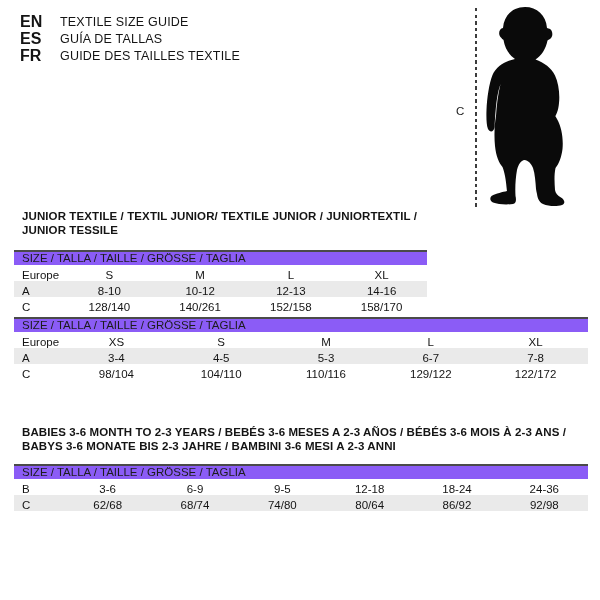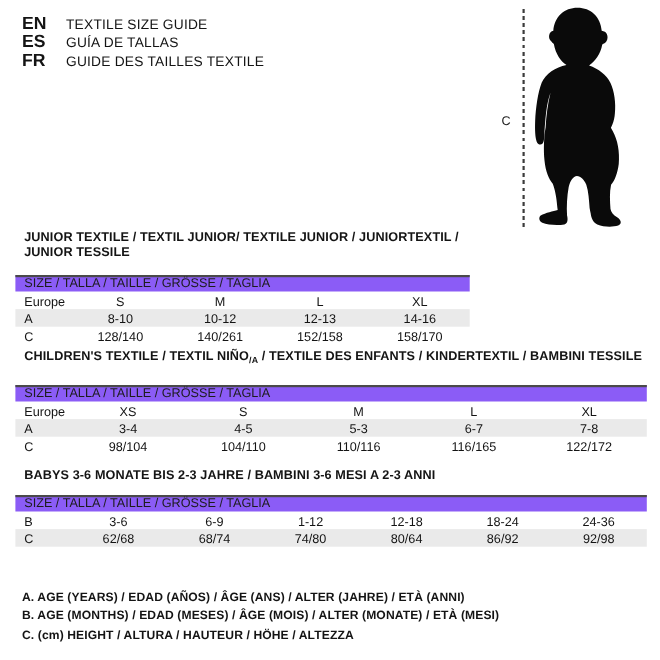--- a/index.html
+++ b/index.html
@@ -145,23 +145,20 @@
             <span class="t-cell">128/140</span>
             <span class="t-cell">140/261</span>
             <span class="t-cell">152/158</span>
             <span class="t-cell">158/170</span>
           </div>
         </div>
     </div>
   </section>
 
   <section class="sec sec-children">
-    <div class="sec-title">
-        <div class="title-line"><span>CHILDREN'S TEXTILE / TEXTIL NIÑO</span><sub>/A</sub><span> / TEXTILE DES ENFANTS / KINDERTEXTIL / BAMBINI TESSILE</span></div>
-      </div>
     <div class="size-table">
       <div class="t-header">SIZE / TALLA / TAILLE / GRÖSSE / TAGLIA</div>
       <div class="t-body">
           <div class="t-row">
             <span class="t-label">Europe</span>
             <span class="t-cell">XS</span>
             <span class="t-cell">S</span>
             <span class="t-cell">M</span>
             <span class="t-cell">L</span>
             <span class="t-cell">XL</span>
@@ -172,55 +169,51 @@
             <span class="t-cell">4-5</span>
             <span class="t-cell">5-3</span>
             <span class="t-cell">6-7</span>
             <span class="t-cell">7-8</span>
           </div>
           <div class="t-row">
             <span class="t-label">C</span>
             <span class="t-cell">98/104</span>
             <span class="t-cell">104/110</span>
             <span class="t-cell">110/116</span>
-            <span class="t-cell">116/165</span>
+            <span class="t-cell">129/122</span>
             <span class="t-cell">122/172</span>
           </div>
         </div>
     </div>
   </section>
 
   <section class="sec sec-babies">
     <div class="sec-title">
+        <div class="title-line"><span>BABIES 3-6 MONTH TO 2-3 YEARS / BEBÉS 3-6 MESES A 2-3 AÑOS / BÉBÉS 3-6 MOIS À 2-3 ANS /</span></div>
         <div class="title-line"><span>BABYS 3-6 MONATE BIS 2-3 JAHRE / BAMBINI 3-6 MESI A 2-3 ANNI</span></div>
       </div>
     <div class="size-table">
       <div class="t-header">SIZE / TALLA / TAILLE / GRÖSSE / TAGLIA</div>
       <div class="t-body">
           <div class="t-row">
             <span class="t-label">B</span>
             <span class="t-cell">3-6</span>
             <span class="t-cell">6-9</span>
-            <span class="t-cell">1-12</span>
+            <span class="t-cell">9-5</span>
             <span class="t-cell">12-18</span>
             <span class="t-cell">18-24</span>
             <span class="t-cell">24-36</span>
           </div>
           <div class="t-row shaded">
             <span class="t-label">C</span>
             <span class="t-cell">62/68</span>
             <span class="t-cell">68/74</span>
             <span class="t-cell">74/80</span>
             <span class="t-cell">80/64</span>
             <span class="t-cell">86/92</span>
             <span class="t-cell">92/98</span>
           </div>
         </div>
     </div>
   </section>
 
-  <div class="footnotes">
-      <div class="footnote">A. AGE (YEARS) / EDAD (AÑOS) / ÂGE (ANS) / ALTER (JAHRE) / ETÀ (ANNI)</div>
-      <div class="footnote">B. AGE (MONTHS) / EDAD (MESES) / ÂGE (MOIS) / ALTER (MONATE) / ETÀ (MESI)</div>
-      <div class="footnote">C. (cm) HEIGHT / ALTURA / HAUTEUR / HÖHE / ALTEZZA</div>
-    </div>
 
 </div>
 
 </body></html>

